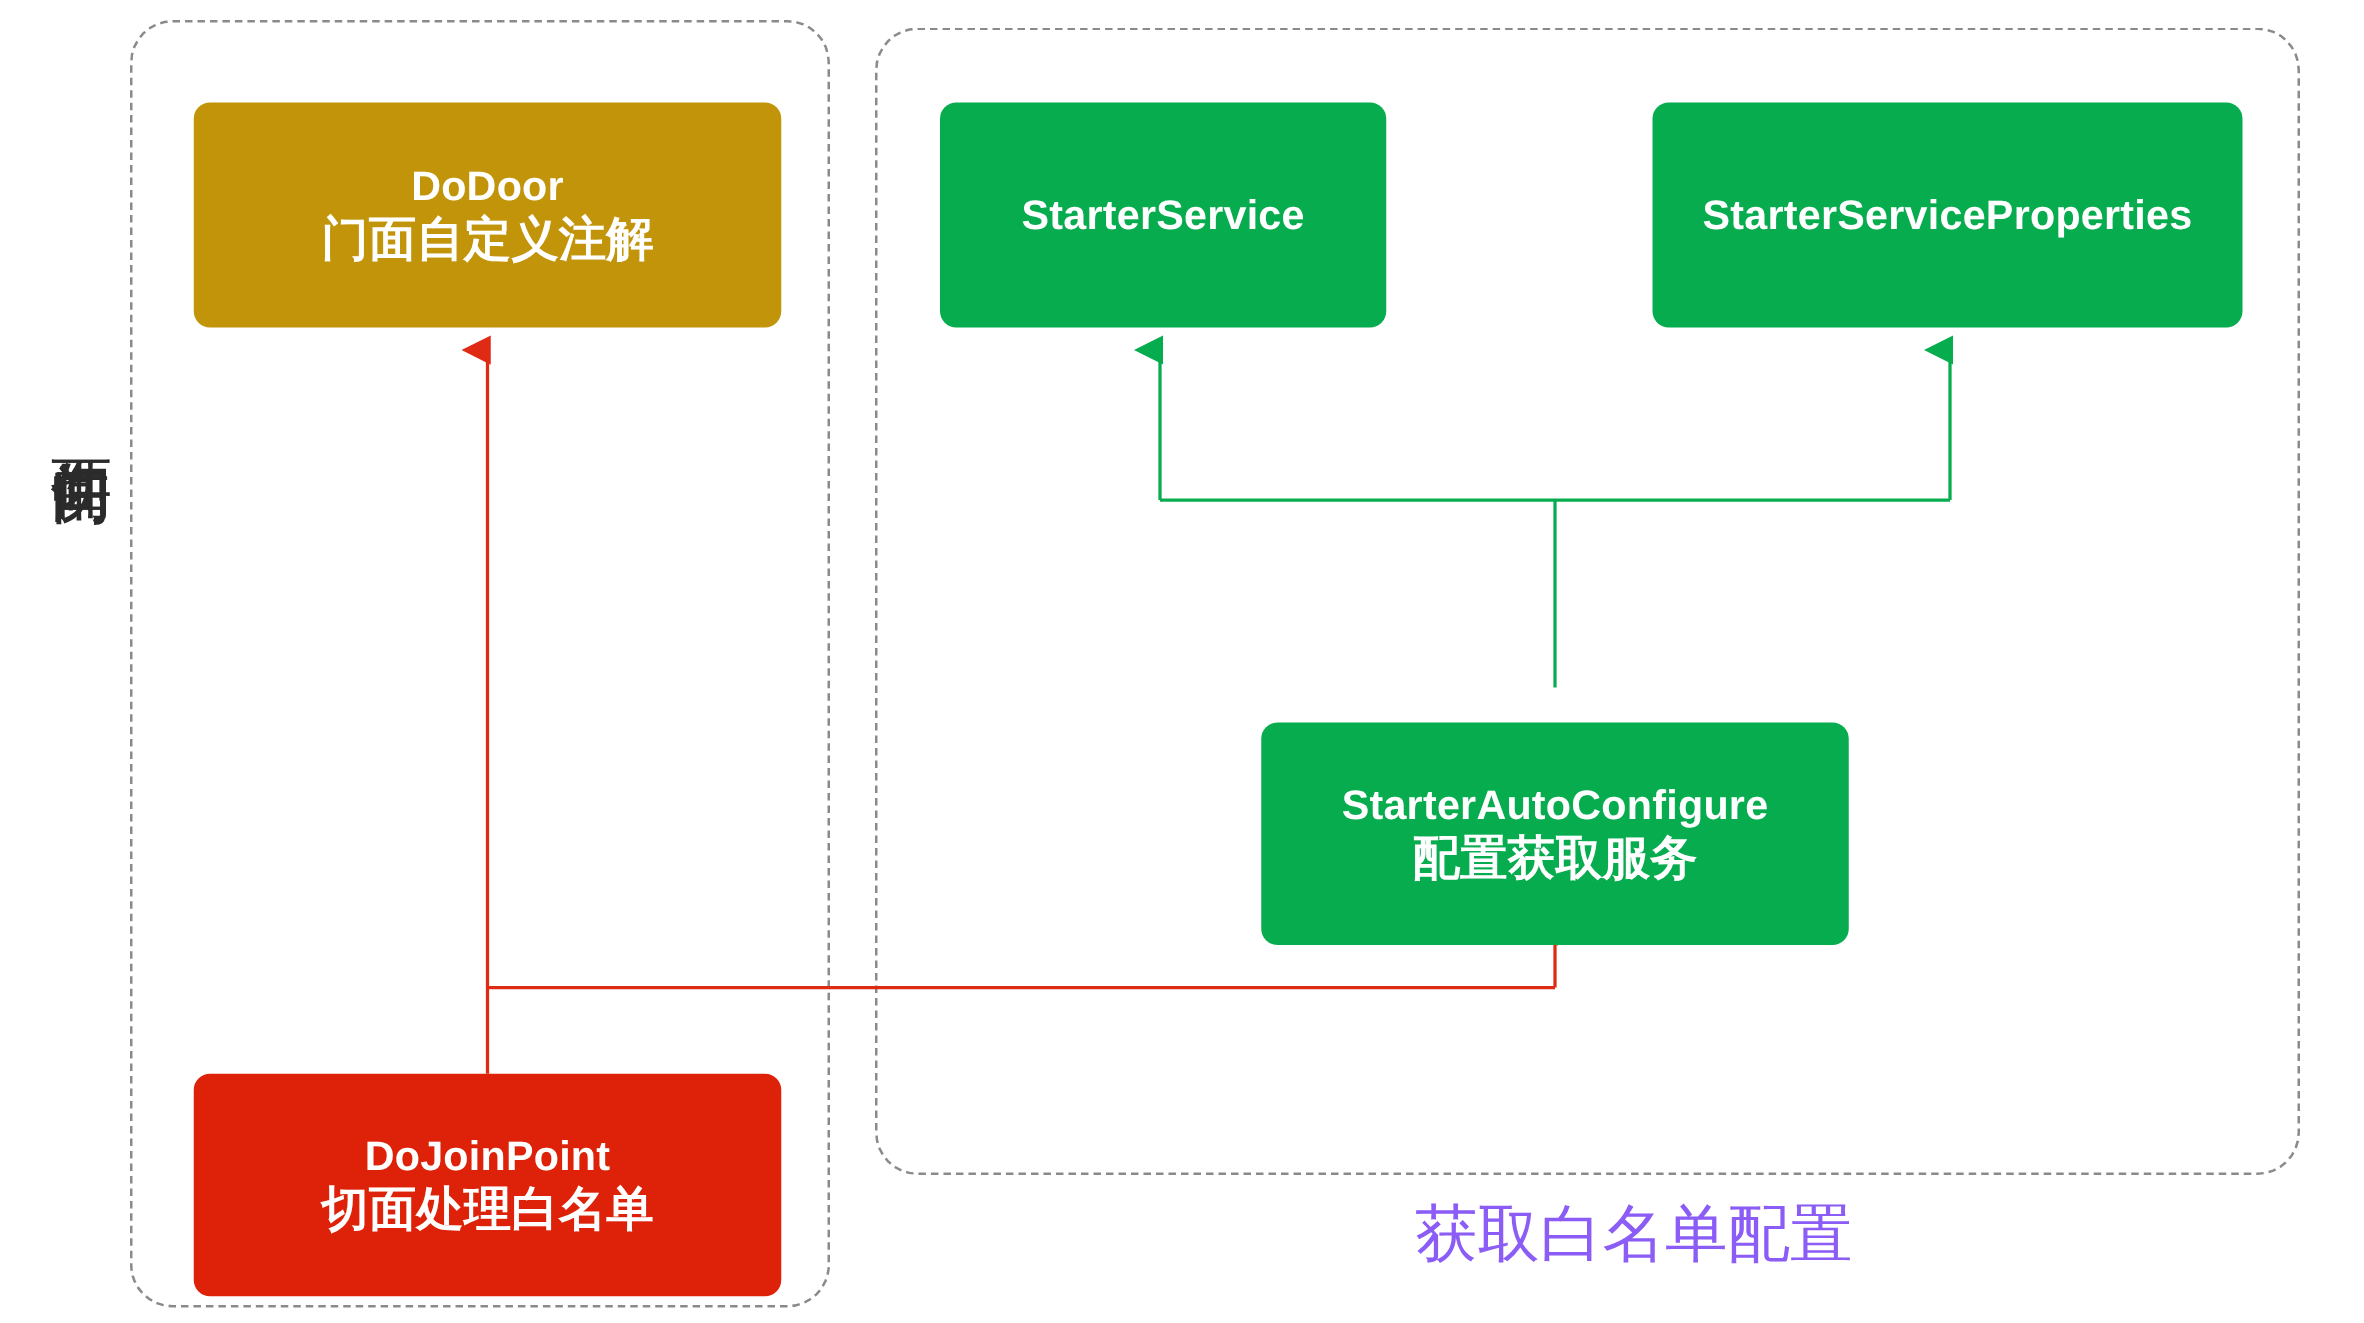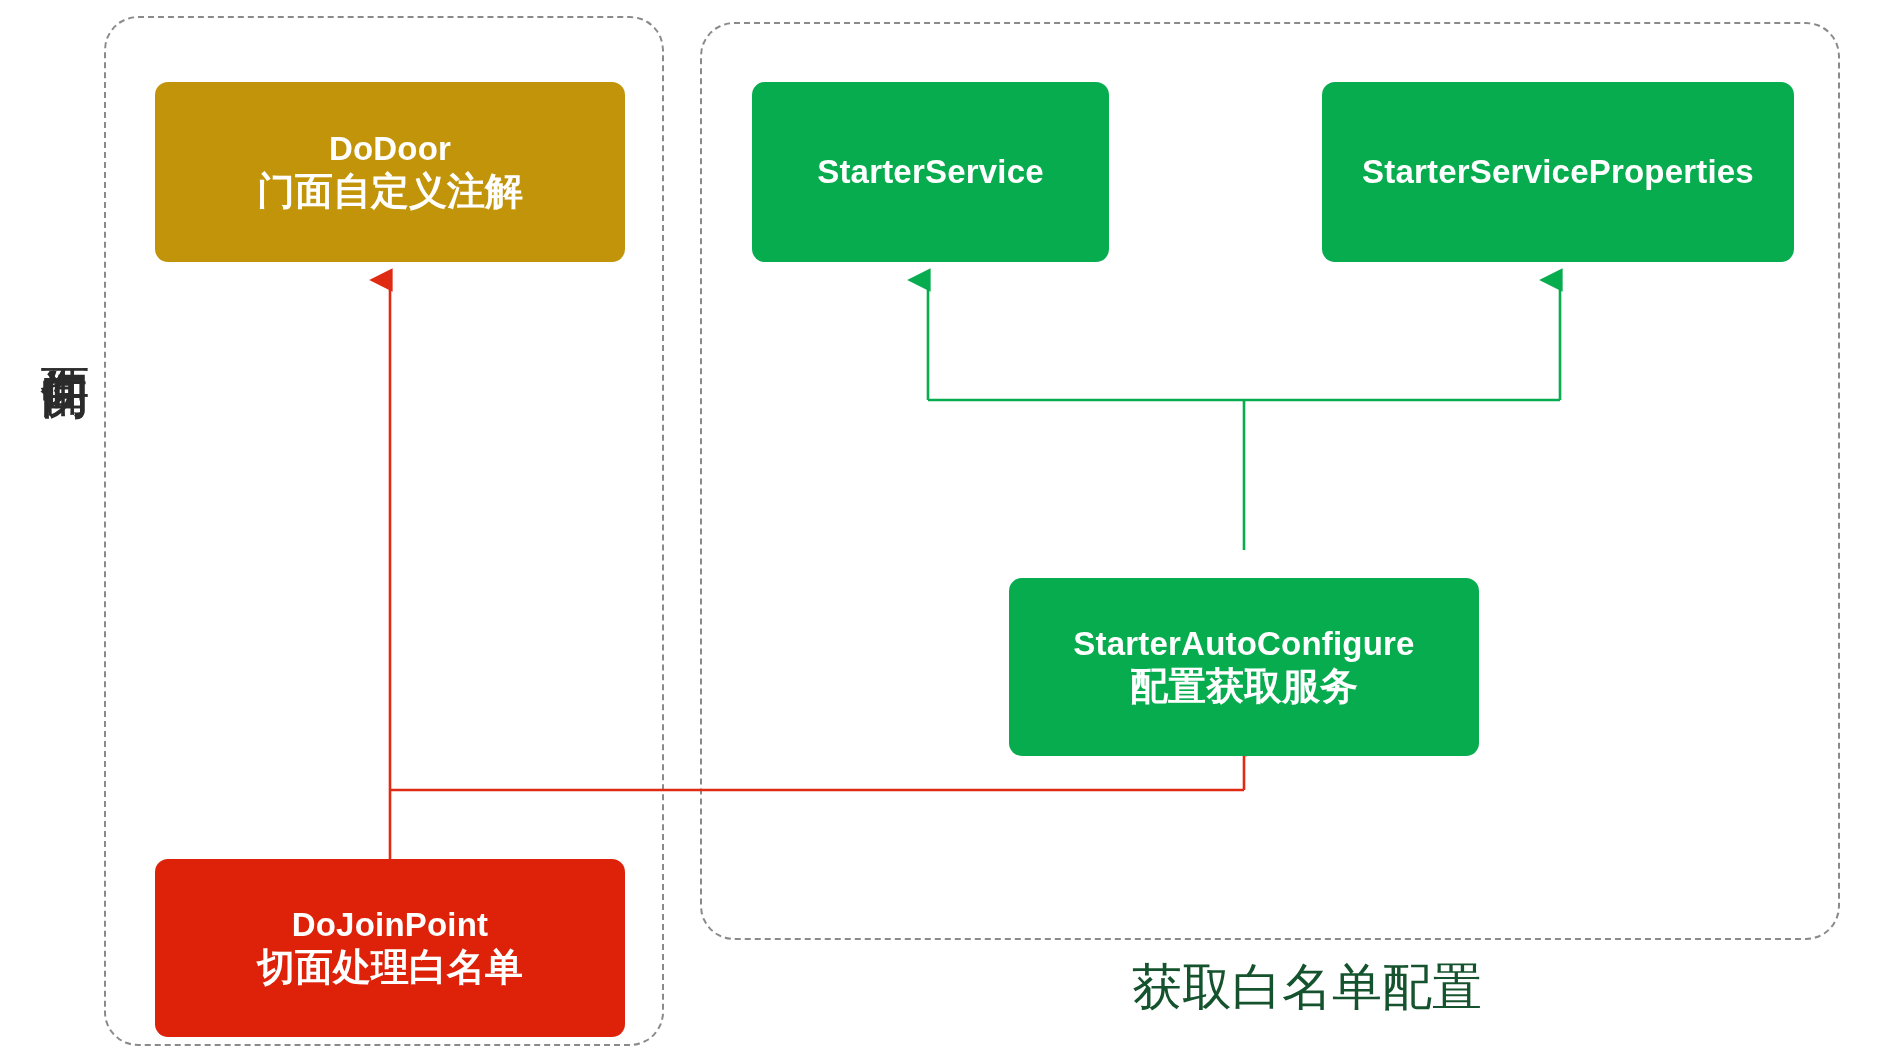--- a/index.html
+++ b/index.html
@@ -44,21 +44,21 @@
     letter-spacing: 0px;
     white-space: nowrap;
   }
 
   
   #bottom-caption {
     position: absolute;
     left: 1132px;
     top: 954px;
     font-size: 50px;
-    color: #14532d;
+    color: #8b5cf6;
     font-family: Liberation Serif, serif;
     white-space: nowrap;
   }
 
   
   .node {
     position: absolute;
     box-sizing: border-box;
     border-radius: 13px;
     display: flex;

